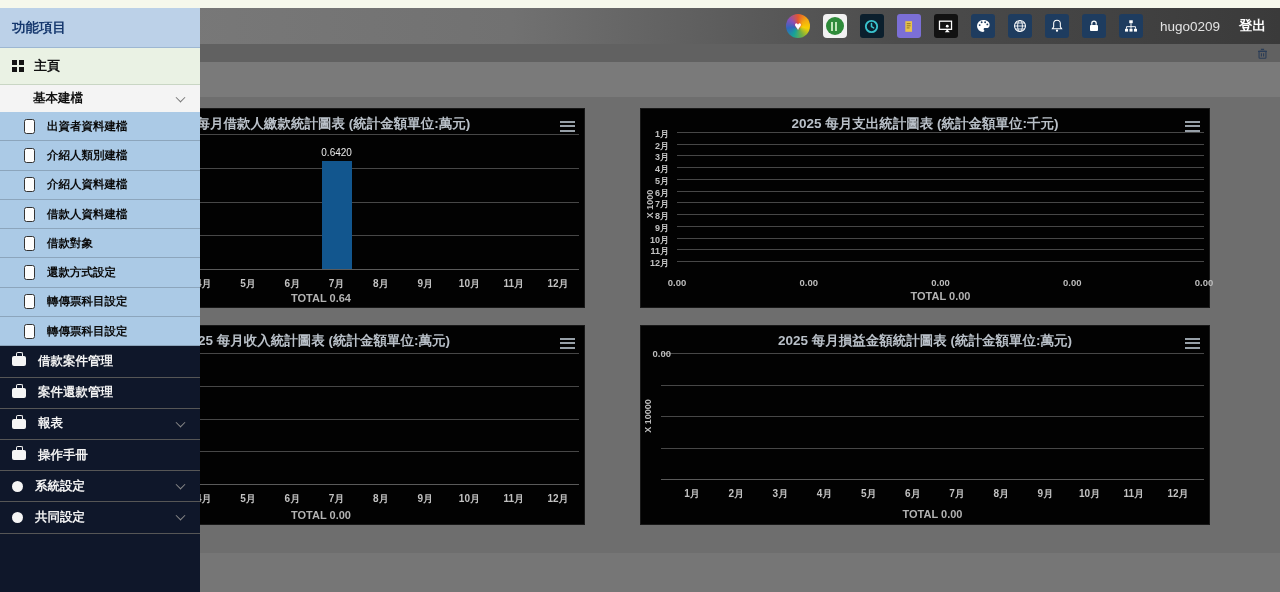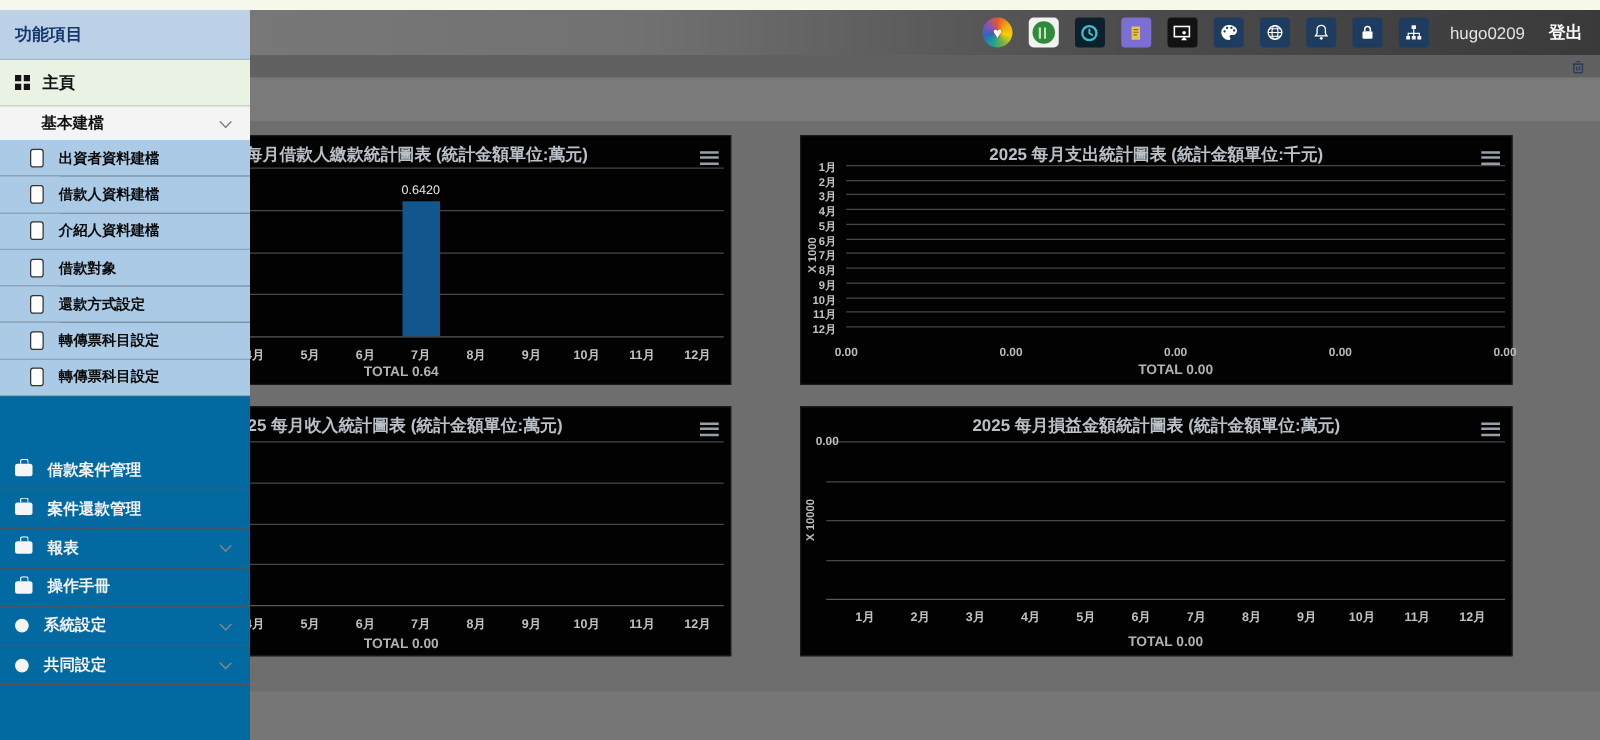--- a/index.html
+++ b/index.html
@@ -36,21 +36,21 @@
              display:flex;align-items:center;padding-left:12px;border-bottom:1px solid #9db7d2;box-sizing:border-box;}
   .sb-home{height:37px;background:#eaf2e4;color:#111;font-weight:bold;font-size:13px;
            display:flex;align-items:center;gap:10px;padding-left:12px;border-bottom:1px solid #c9d6c4;box-sizing:border-box;cursor:pointer;}
   .sb-group{height:27px;background:#f4f4f4;color:#111;font-weight:bold;font-size:12.5px;
            display:flex;align-items:center;padding-left:33px;position:relative;box-sizing:border-box;cursor:pointer;}
   .sb-subwrap{display:flex;flex-direction:column;}
   .sb-sub{height:29.3px;background:#abcae6;display:flex;align-items:center;gap:12px;
           padding-left:24px;border-bottom:1px solid rgba(0,0,0,0.18);box-sizing:border-box;cursor:pointer;}
   .sb-sub-label{color:#0a0a0a;font-size:11.5px;font-weight:bold;}
   .doc-ic{width:9px;height:13px;border:1.5px solid #333;background:#fdfdfd;border-radius:2.5px;flex:0 0 auto;}
-  .sb-mods{display:flex;flex-direction:column;flex:1;background:#0369a1;justify-content:center;}
+  .sb-mods{display:flex;flex-direction:column;flex:1;background:#0f172a;}
   .sb-mod{height:31.2px;display:flex;align-items:center;gap:12px;padding-left:12px;
           border-bottom:1px solid #565656;box-sizing:border-box;position:relative;cursor:pointer;}
   .sb-mod-label{color:#f2f2f2;font-size:12.5px;font-weight:bold;}
   .brief{width:14px;height:10px;background:#f5f5f5;border-radius:2px;position:relative;flex:0 0 auto;}
   .brief::before{content:"";position:absolute;top:-4px;left:3.5px;width:5px;height:3px;
                  border:1.5px solid #f5f5f5;border-bottom:none;border-radius:2px 2px 0 0;}
   .circ{width:11px;height:11px;border-radius:50%;background:#f5f5f5;flex:0 0 auto;}
   .chev{position:absolute;right:16px;top:50%;width:6px;height:6px;border-right:1.7px solid #8a8a8a;
         border-bottom:1.7px solid #8a8a8a;transform:translateY(-70%) rotate(45deg);}
   .chev.light{border-color:#777;}
@@ -319,25 +319,29 @@
     <span>基本建檔</span>
     <span class="chev light"></span>
   </div>
   <div class="sb-subwrap">
       <div class="sb-sub">
         <span class="doc-ic"></span>
         <span class="sb-sub-label">出資者資料建檔</span>
       </div>
       <div class="sb-sub">
         <span class="doc-ic"></span>
+        <span class="sb-sub-label">介紹人類別建檔</span>
+      </div>
+      <div class="sb-sub">
+        <span class="doc-ic"></span>
+        <span class="sb-sub-label">介紹人資料建檔</span>
+      </div>
+      <div class="sb-sub">
+        <span class="doc-ic"></span>
         <span class="sb-sub-label">借款人資料建檔</span>
-      </div>
-      <div class="sb-sub">
-        <span class="doc-ic"></span>
-        <span class="sb-sub-label">介紹人資料建檔</span>
       </div>
       <div class="sb-sub">
         <span class="doc-ic"></span>
         <span class="sb-sub-label">借款對象</span>
       </div>
       <div class="sb-sub">
         <span class="doc-ic"></span>
         <span class="sb-sub-label">還款方式設定</span>
       </div>
       <div class="sb-sub">

